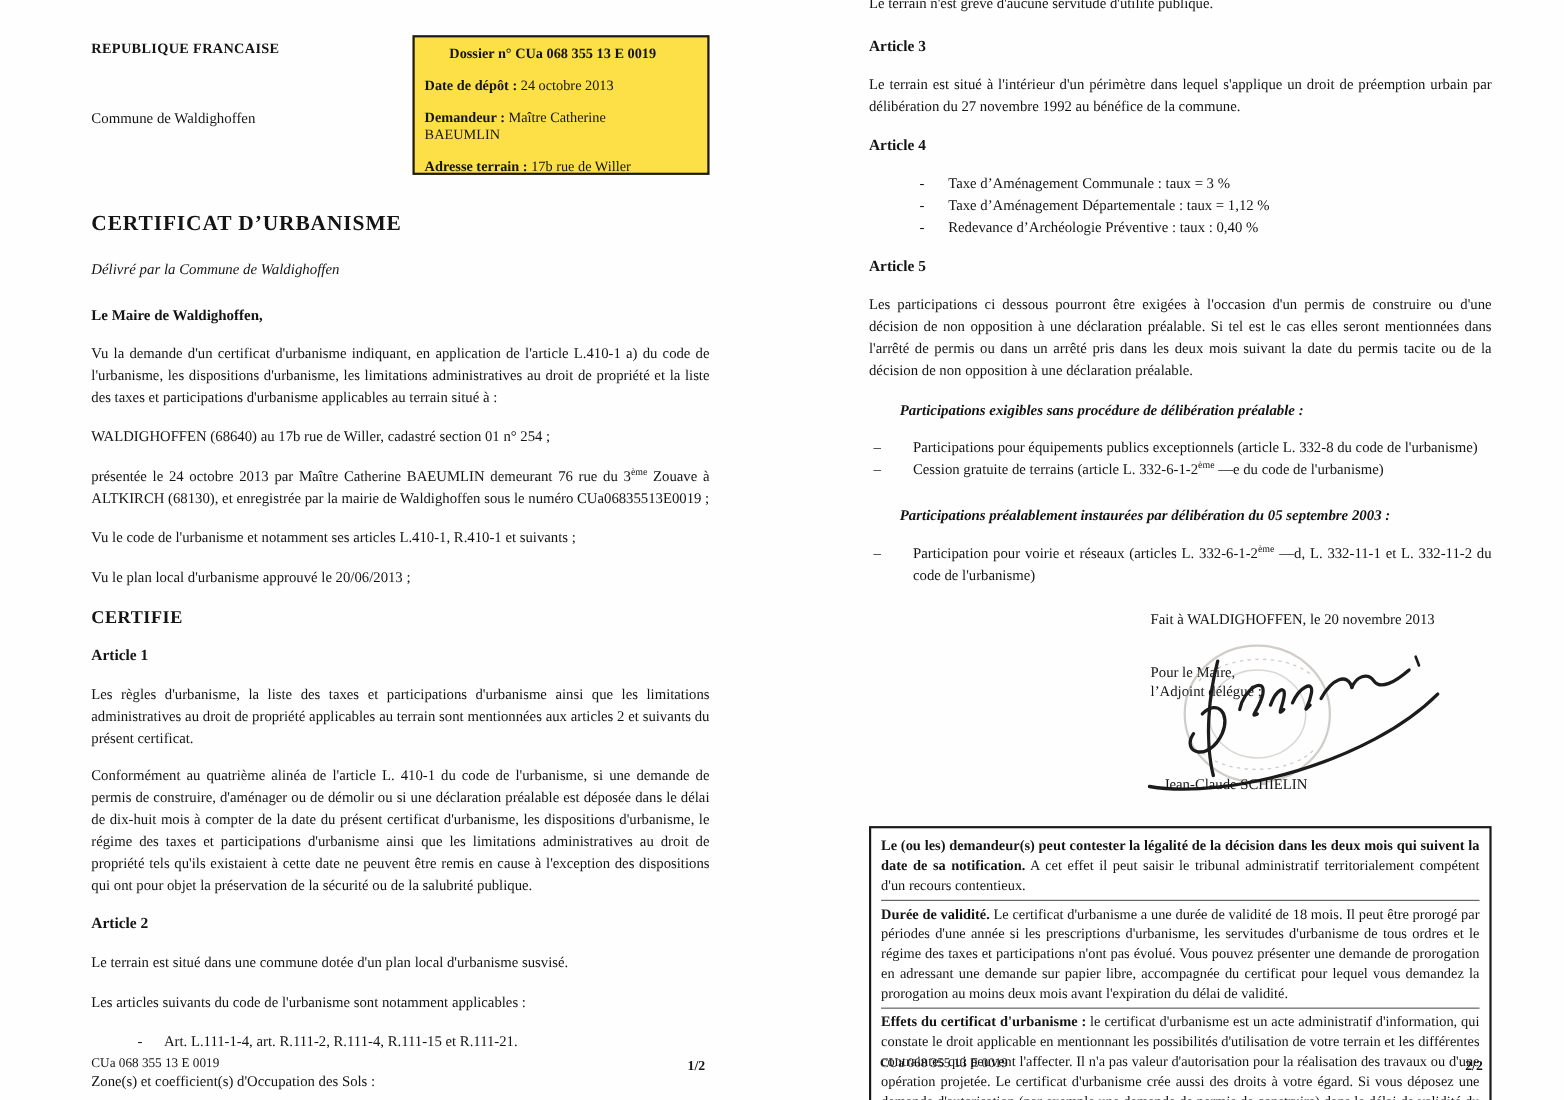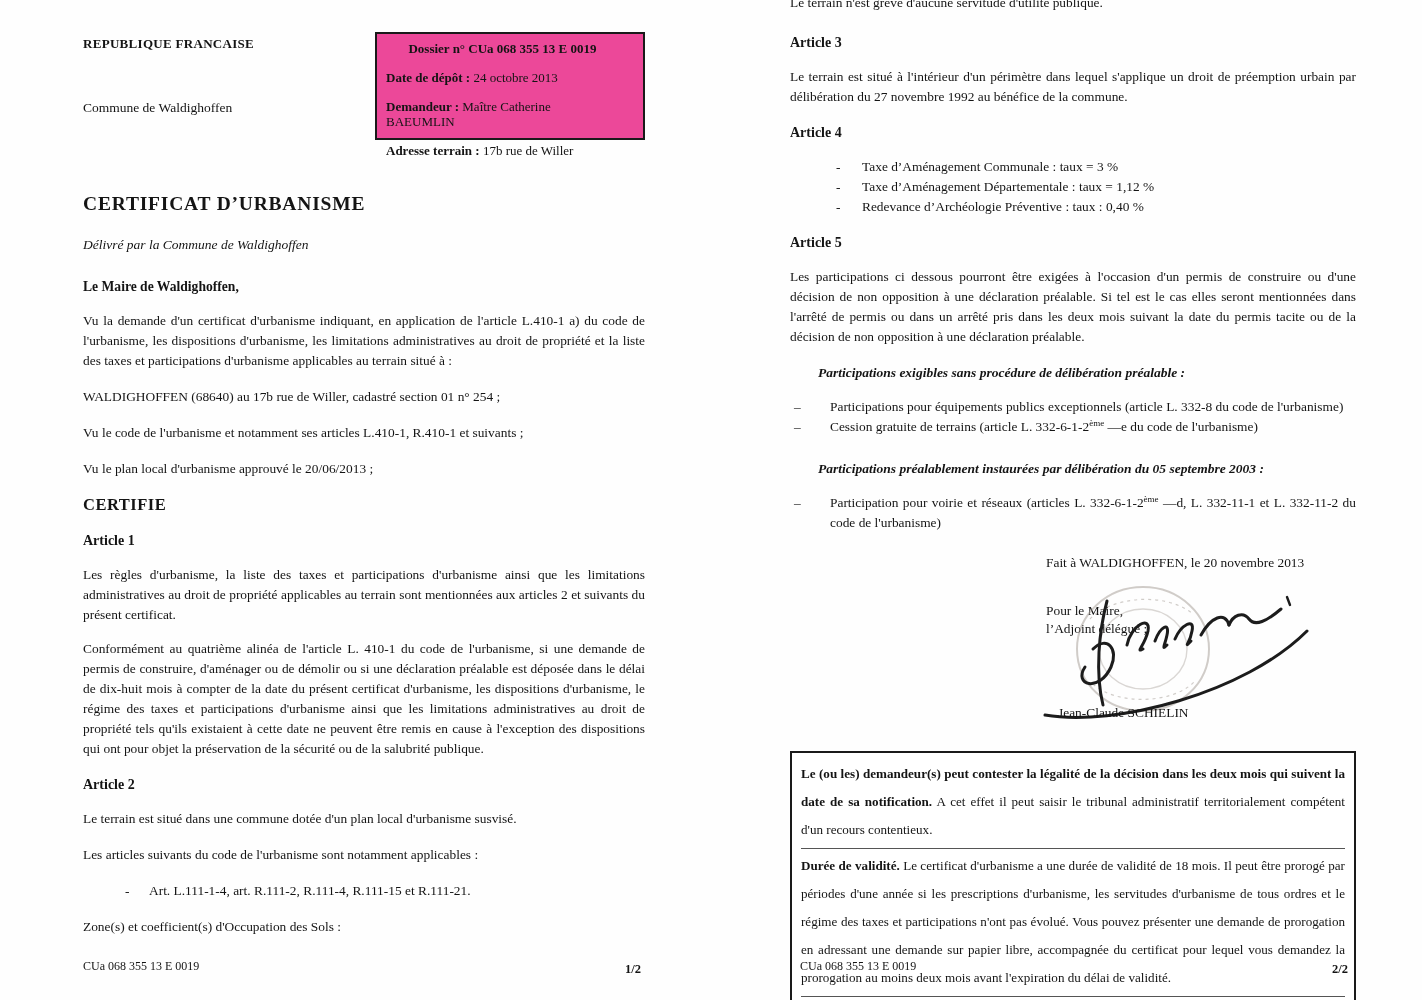--- a/index.html
+++ b/index.html
@@ -12,22 +12,22 @@
   p{margin:0;font-size:13.4px;line-height:20px;}
   .j{text-align:justify;}
   .c{text-align:left;}
   .b{font-weight:bold;}
   sup{font-size:9px;line-height:0;}
 
   
   .p1-header{position:relative;height:152px;}
   .republique{position:absolute;left:0;top:36px;font-size:13px;font-weight:bold;letter-spacing:.3px;}
   .commune{position:absolute;left:0;top:100px;font-size:13.5px;}
-  .dossier-box{position:absolute;right:0;top:32px;width:270px;height:108px;
-               border:2px solid #1a1a1a;box-sizing:border-box;padding:7px 24px 0 9px;background:#ec4899;}
+  .dossier-box{position:absolute;right:0;top:32px;width:270px;height:127px;
+               border:2px solid #1a1a1a;box-sizing:border-box;padding:7px 24px 0 9px;background:#fde047;}
   .dossier-box .row{font-size:13px;line-height:15px;margin-bottom:14px;}
   .dossier-box .row.first{text-align:center;font-weight:bold;}
 
   .doc-title{font-size:19.5px;font-weight:bold;letter-spacing:.8px;margin-top:42px;}
   .doc-subtitle{font-size:13.5px;font-style:italic;margin-top:21px;}
   .maire{font-size:13.6px;font-weight:bold;margin-top:22px;}
   .gap14{margin-top:14px;} .gap16{margin-top:16px;}
   .certifie{font-size:16.5px;font-weight:bold;letter-spacing:.5px;margin-top:16px;}
   .art-head{font-size:14px;font-weight:bold;margin-top:16px;}
 
@@ -46,21 +46,21 @@
   .clipped{margin-top:-7px;font-size:13.4px;}
 
   .fait{margin-left:256px;margin-top:20px;}
   .sig-block{position:relative;height:148px;margin-top:14px;}
   .sig-line1{position:absolute;left:256px;top:14px;}
   .sig-line2{position:absolute;left:256px;top:32px;}
   .sig-name{position:absolute;left:268px;top:116px;}
   .sig-art{position:absolute;left:225px;top:-18px;width:310px;height:170px;}
 
   .notice{border:2px solid #1a1a1a;margin-top:16px;padding:4px 9px 6px 9px;background:#fff;}
-  .notice p{font-size:13.1px;line-height:28px;}
+  .notice p{font-size:13.1px;line-height:18px;}
   .notice .sect{padding:3px 0 4px 0;}
   .notice .sect + .sect{border-top:1px solid #555;}
 
   .footer-ref{position:absolute;bottom:26px;font-size:12px;}
   .footer-page{position:absolute;bottom:23px;font-size:12.5px;font-weight:bold;}
   #page1 .footer-ref{left:83px;} #page1 .footer-page{right:70px;}
   #page2 .footer-ref{left:89px;} #page2 .footer-page{right:74px;}
 </style>
 </head>
 <body>
@@ -80,20 +80,21 @@
       </div>
     </div>
 
     <p class="doc-title c">CERTIFICAT D’URBANISME</p>
     <p class="doc-subtitle c">Délivré par la Commune de Waldighoffen</p>
 
     <p class="maire">Le Maire de Waldighoffen,</p>
 
     <p class="j gap14">Vu la demande d'un certificat d'urbanisme indiquant, en application de l'article L.410-1 a) du code de l'urbanisme, les dispositions d'urbanisme, les limitations administratives au droit de propriété et la liste des taxes et participations d'urbanisme applicables au terrain situé à :</p>
     <p class="gap16">WALDIGHOFFEN (68640) au 17b rue de Willer, cadastré section 01 n° 254 ;</p>
+    <p class="j gap16"><span>présentée le 24 octobre 2013 par Maître Catherine BAEUMLIN demeurant 76 rue du 3</span><sup>ème</sup><span> Zouave à ALTKIRCH (68130), et enregistrée par la mairie de Waldighoffen sous le numéro CUa06835513E0019 ;</span></p>
     <p class="gap16">Vu le code de l'urbanisme et notamment ses articles L.410-1, R.410-1 et suivants ;</p>
     <p class="gap16">Vu le plan local d'urbanisme approuvé le 20/06/2013 ;</p>
 
     <p class="certifie c">CERTIFIE</p>
 
     <p class="art-head c">Article 1</p>
     <p class="j gap14">Les règles d'urbanisme, la liste des taxes et participations d'urbanisme ainsi que les limitations administratives au droit de propriété applicables au terrain sont mentionnées aux articles 2 et suivants du présent certificat.</p>
     <p class="j gap14">Conformément au quatrième alinéa de l'article L. 410-1 du code de l'urbanisme, si une demande de permis de construire, d'aménager ou de démolir ou si une déclaration préalable est déposée dans le délai de dix-huit mois à compter de la date du présent certificat d'urbanisme, les dispositions d'urbanisme, le régime des taxes et participations d'urbanisme ainsi que les limitations administratives au droit de propriété tels qu'ils existaient à cette date ne peuvent être remis en cause à l'exception des dispositions qui ont pour objet la préservation de la sécurité ou de la salubrité publique.</p>
 
     <p class="art-head c">Article 2</p>

